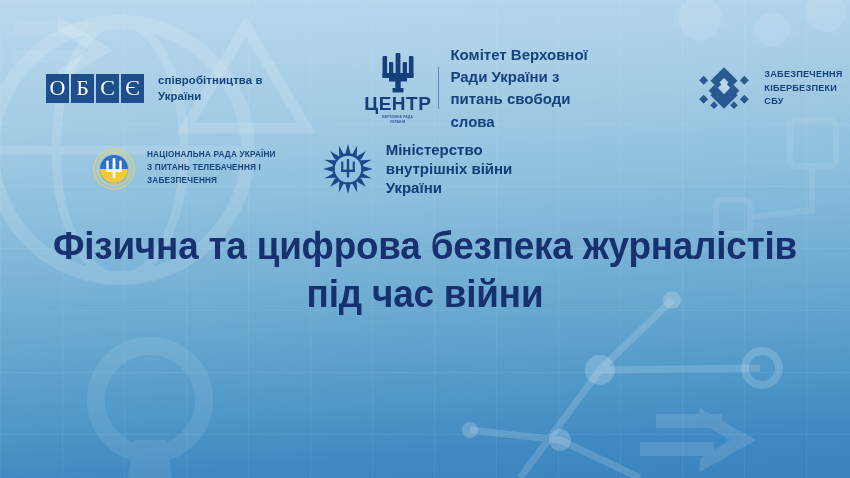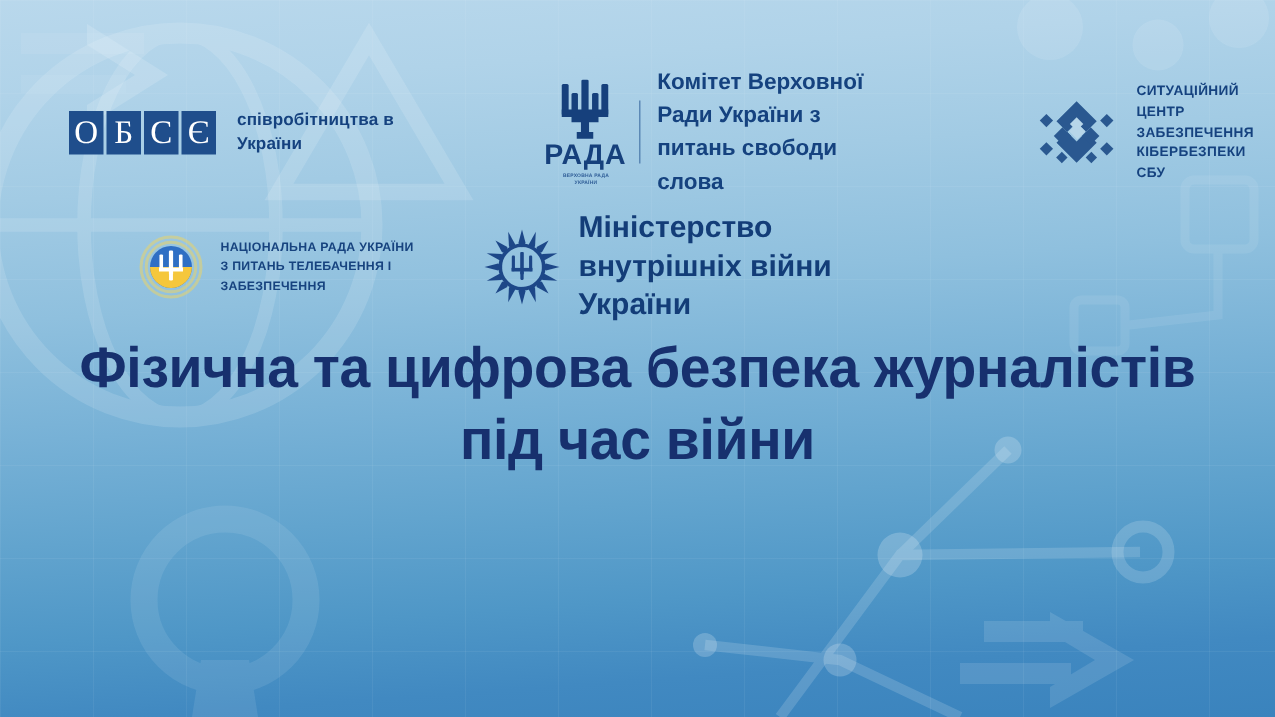--- a/index.html
+++ b/index.html
@@ -153,21 +153,21 @@
     font-size: 8.2px;
     font-weight: 700;
     line-height: 1.58;
     letter-spacing: .2px;
   }
 
   
   .mvs-text {
     margin-left: 12px;
     color: #133d78;
-    font-size: 20px;
+    font-size: 15px;
     font-weight: 700;
     line-height: 1.28;
   }
   .row-gap-a { width: 88px; }
   .row-gap-b { width: 98px; }
   .row-gap-c { width: 46px; }
 
   
   .title {
     position: absolute;
@@ -284,21 +284,21 @@
             <rect x="27.9" y="3" width="4.6" height="21" rx="1"></rect>
             <rect x="14.6" y="0" width="4.8" height="27" rx="1"></rect>
             <rect x="8.0" y="9" width="4.3" height="16" rx="1"></rect>
             <rect x="21.7" y="9" width="4.3" height="16" rx="1"></rect>
             <path d="M1.5 20 H32.5 V25 H1.5 Z"></path>
             <path d="M8 24 H26 V28.5 H8 Z"></path>
             <rect x="14.3" y="27" width="5.4" height="9" rx="1"></rect>
             <path d="M11.5 35 H22.5 V39.5 H11.5 Z"></path>
           </g>
         </svg>
-        <div class="rada-word">РАДА</div>
+        <div class="rada-word">ЦЕНТР</div>
         <div class="rada-sub">
           <div>ВЕРХОВНА РАДА</div>
           <div>УКРАЇНИ</div>
         </div>
       </div>
       <div class="rada-divider"></div>
       <div class="rada-text">
         <div>Комітет Верховної Ради України з</div>
         <div>питань свободи слова</div>
       </div>
@@ -317,21 +317,20 @@
           <path d="M31 20 L36 25 L31 30 L26 25 Z" fill="#b7d6e9"></path>
           <rect x="5" y="19" width="7" height="7" transform="rotate(45 8.5 22.5)"></rect>
           <rect x="50" y="19" width="7" height="7" transform="rotate(45 53.5 22.5)"></rect>
           <rect x="5" y="40" width="7" height="7" transform="rotate(45 8.5 43.5)"></rect>
           <rect x="50" y="40" width="7" height="7" transform="rotate(45 53.5 43.5)"></rect>
           <rect x="17" y="47" width="6" height="6" transform="rotate(45 20 50)"></rect>
           <rect x="39" y="47" width="6" height="6" transform="rotate(45 42 50)"></rect>
         </g>
       </svg>
       <div class="sbu-text">
-        <div>СИТУАЦІЙНИЙ ЦЕНТР</div>
         <div>ЗАБЕЗПЕЧЕННЯ</div>
         <div>КІБЕРБЕЗПЕКИ СБУ</div>
       </div>
     </div>
   </div>
 
   <div class="logo-row row-2">
 
     <div class="logo-block">
       <svg width="44" height="44" viewBox="0 0 44 44">

